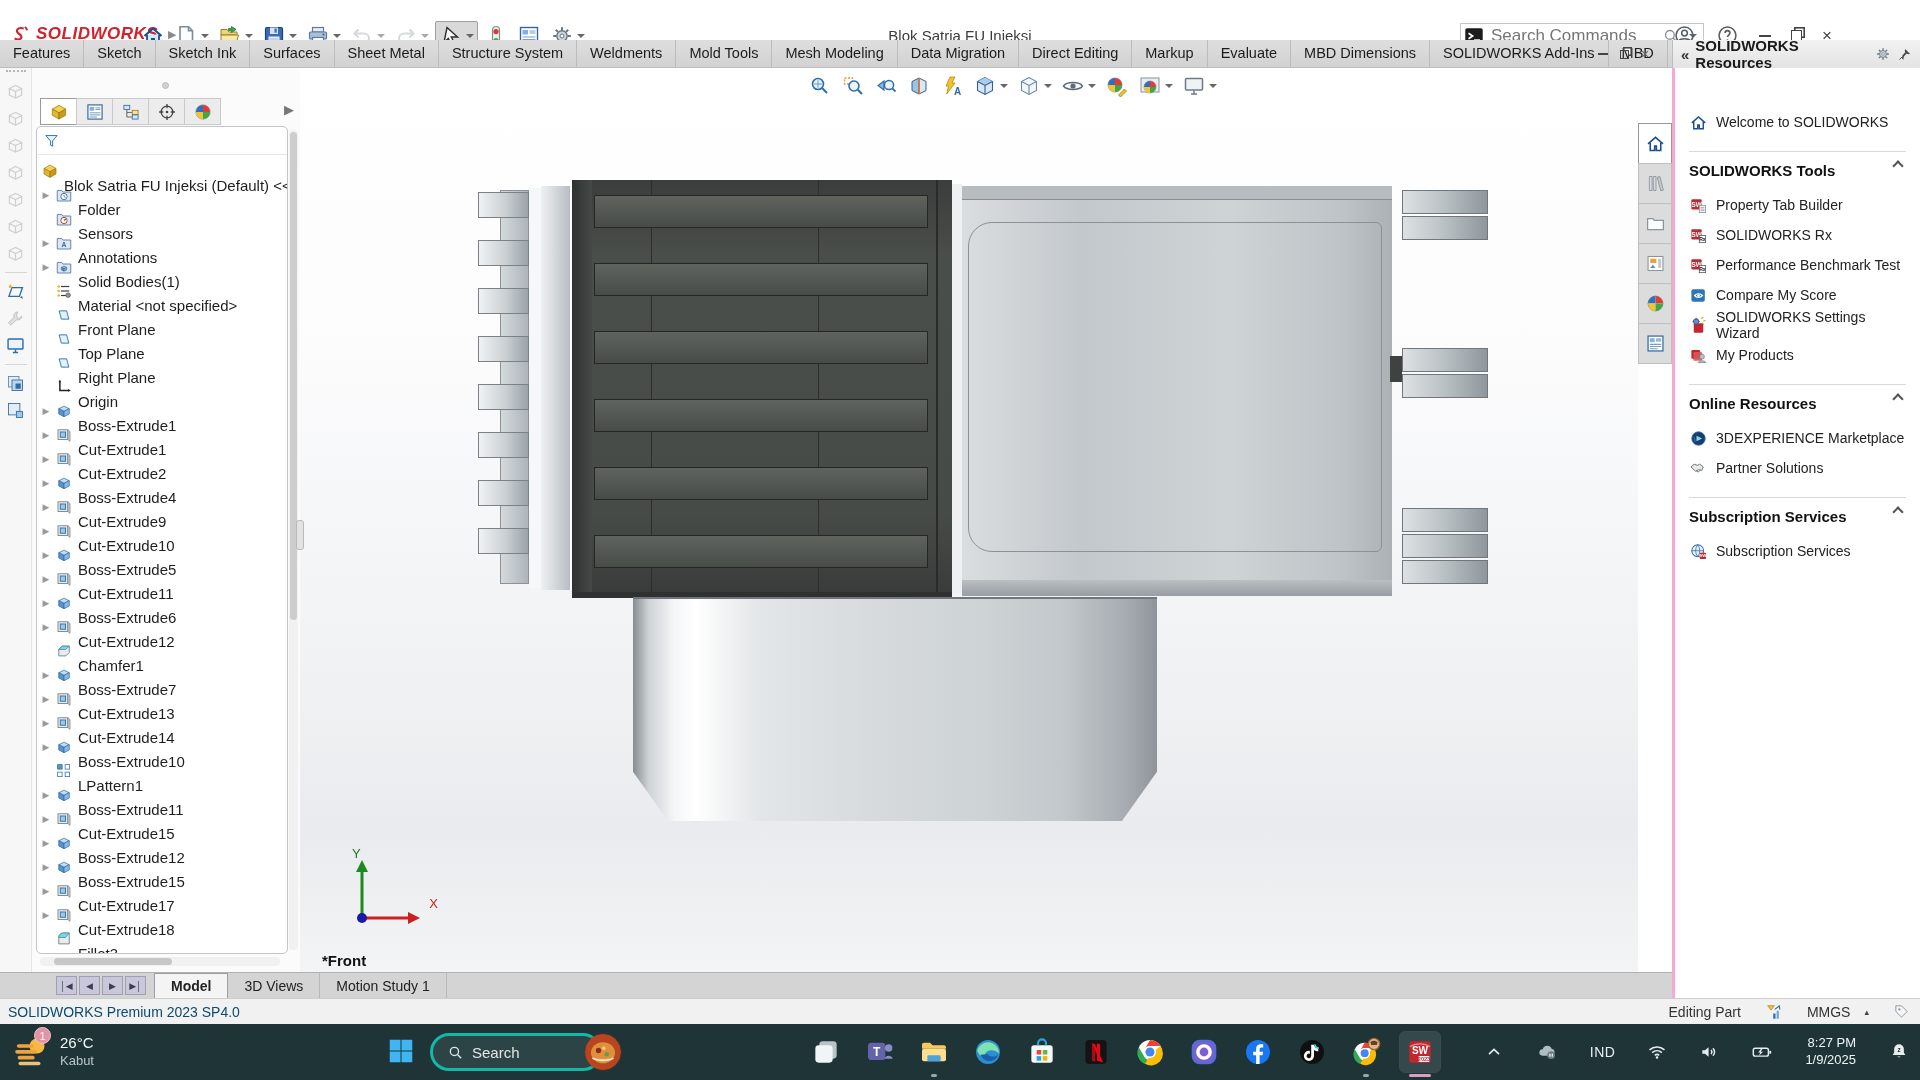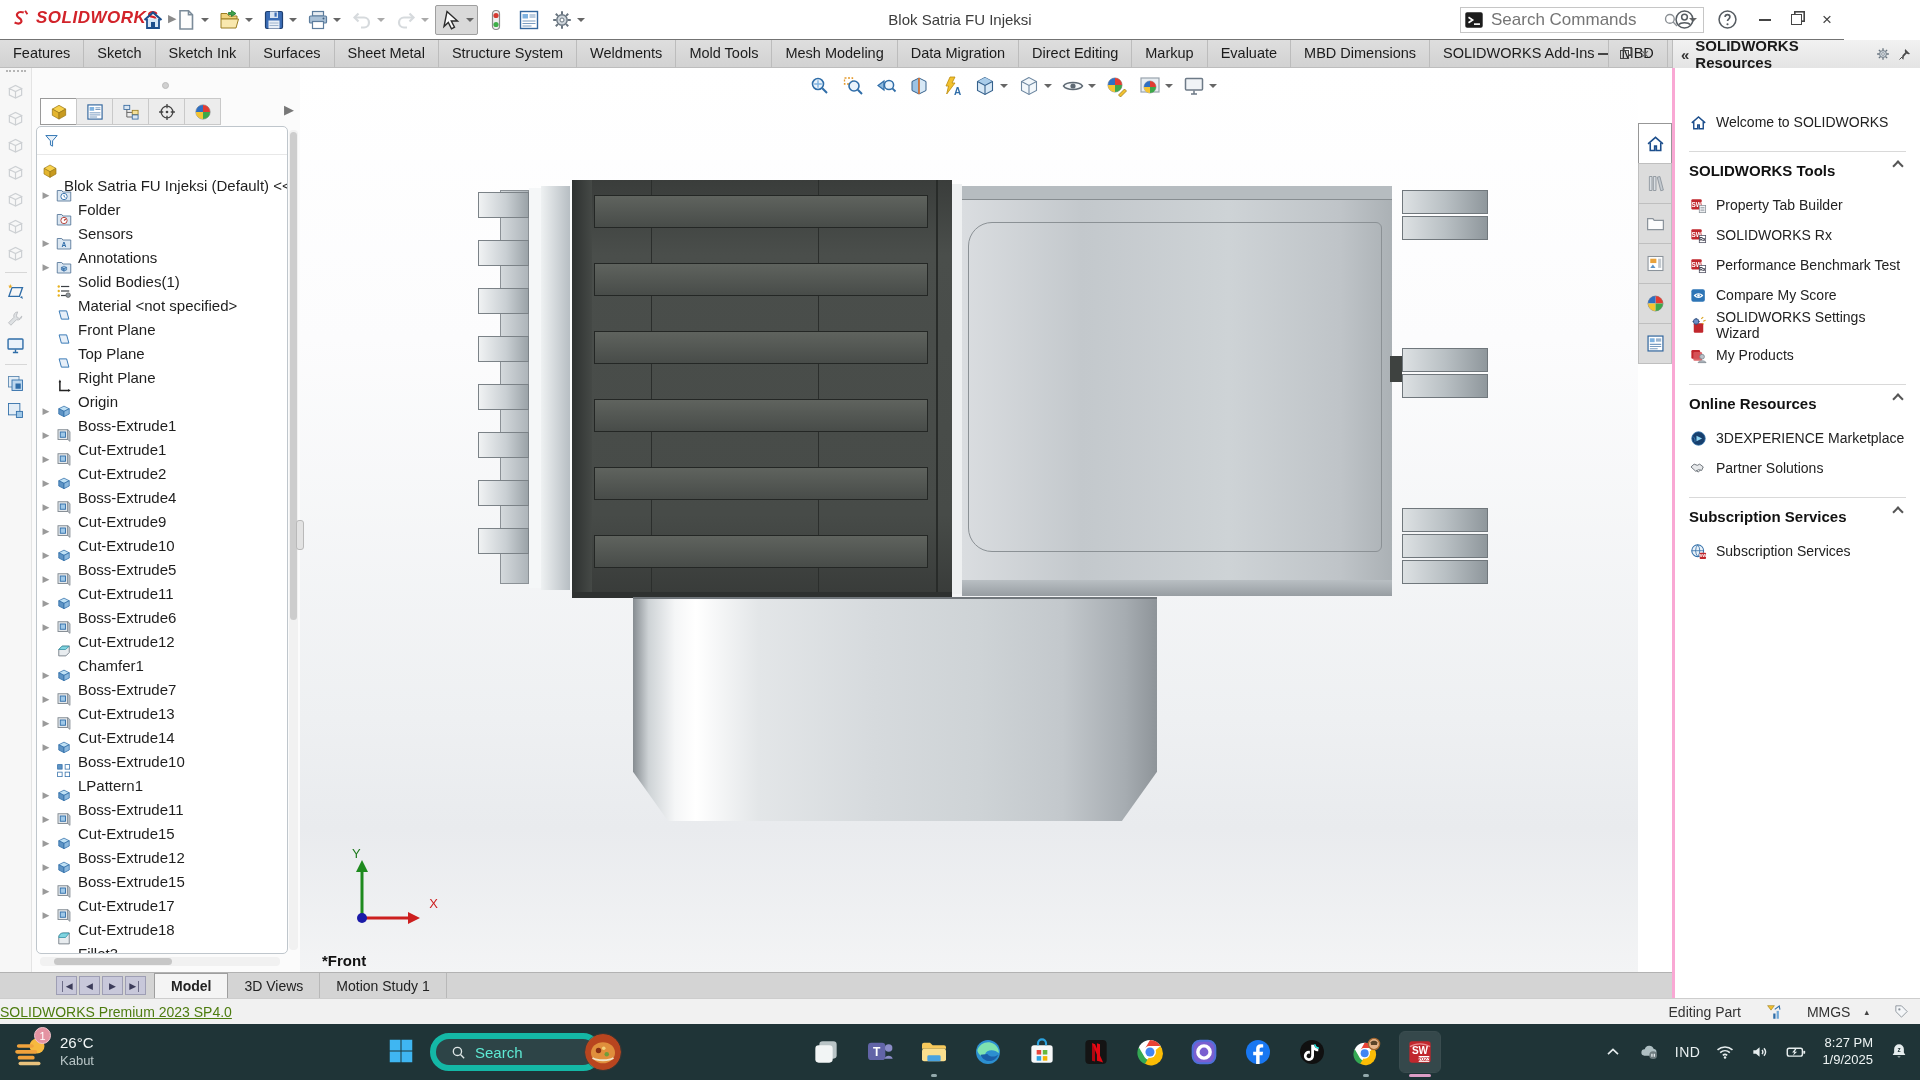--- a/index.html
+++ b/index.html
@@ -2,21 +2,21 @@
 <html><head>
 <meta charset="utf-8">
 <style>
   * { margin:0; padding:0; box-sizing:border-box; }
   html,body { width:1920px; height:1080px; overflow:hidden; }
   body { position:relative; font-family:"Liberation Sans",sans-serif; background:#fff; font-size:14px; color:#222; }
   .ic { display:inline-flex; align-items:center; justify-content:center; }
   svg { display:block; }
 
   
-  #titlebar { position:absolute; left:0; top:0; width:1844px; height:40px; background:#ffffff; border-bottom:1px solid #737373; }
+  #titlebar { position:absolute; left:0; top:16px; width:1844px; height:40px; background:#ffffff; border-bottom:4px solid #737373; }
   #logo { position:absolute; left:10px; top:7px; display:flex; align-items:center; gap:4px; }
   #logo-text { font-size:17px; font-weight:bold; font-style:italic; color:#d2232a; letter-spacing:.5px; }
   #logo-flyout { color:#8a8a8a; font-size:11px; margin-left:6px; }
   #tb-icons { position:absolute; left:138px; top:5px; display:flex; align-items:center; gap:3px; }
   .tb-btn { height:30px; display:flex; align-items:center; padding:0 3px; border-radius:2px; }
   .tb-btn.pressed { background:#d9d9d9; border:1px solid #9f9f9f; }
   .tb-btn.disabled { opacity:.55; }
   .caret { width:0; height:0; border-left:4px solid transparent; border-right:4px solid transparent; border-top:4px solid #666; margin-left:3px; }
   #win-title { position:absolute; left:760px; top:11px; width:400px; text-align:center; font-size:15px; color:#3c3c3c; }
   #cmd-search { position:absolute; left:1460px; top:7px; width:244px; height:26px; background:#fff; border:1px solid #c6c6c6; display:flex; align-items:center; padding:2px 6px 2px 2px; gap:6px; }
@@ -95,40 +95,40 @@
   .res-head .sp { flex:1; }
   .chev-up { width:8px; height:8px; border-left:2px solid #555; border-top:2px solid #555; transform:rotate(45deg); margin-right:4px; }
 
   
   #bottom-tabs { position:absolute; left:0; top:972px; width:1672px; height:26px; background:#d4d4d4; border-top:1px solid #b2b2b2; display:flex; align-items:stretch; }
   #tabnav { display:flex; align-items:center; gap:2px; padding:0 8px 0 56px; }
   .navbtn { width:21px; height:19px; background:#c8c8da; border:1px solid #9e9eb4; display:flex; align-items:center; justify-content:center; font-size:9px; color:#3c3c5a; }
   .doc-tab { padding:0 16px; display:flex; align-items:center; font-size:14px; color:#222; border-right:1px solid #b8b8b8; }
   .doc-tab.active { background:#f4f4f4; font-weight:bold; border:1px solid #9e9e9e; border-bottom:none; }
   #statusbar { position:absolute; left:0; top:998px; width:1920px; height:26px; background:#f1f1f1; border-top:1px solid #cdcdcd; display:flex; align-items:center; }
-  #status-left { font-size:14px; color:#4d7c0f;text-decoration:underline; }
+  #status-left { padding-left:8px; font-size:14px; color:#0c4a6e; }
   #status-right { position:absolute; right:10px; display:flex; align-items:center; gap:24px; font-size:14px; color:#333; }
   #status-right .units { display:flex; align-items:center; gap:14px; }
   .caret-up { font-size:9px; color:#444; }
 
   
   #taskbar { position:absolute; left:0; top:1024px; width:1920px; height:56px; background:#1f3437; }
   #weather { position:absolute; left:12px; top:7px; display:flex; align-items:center; gap:8px; }
   #weather .t { color:#f2f6f6; font-size:15px; line-height:1.25; }
   #weather .c { color:#b9c6c7; font-size:13px; line-height:1.2; }
   #weather .badge { position:absolute; left:22px; top:-4px; width:17px; height:17px; border-radius:50%; background:#e493a2; color:#fff; font-size:11px; display:flex; align-items:center; justify-content:center; border:1px solid #f3c4cc; }
   #start-btn { position:absolute; left:386px; top:12px; }
-  #tb-search { position:absolute; left:430px; top:9px; width:172px; height:38px; border-radius:19px; background:#2d4447; border:6px solid #14b8a6; display:flex; align-items:center; gap:8px; padding-left:14px; color:#5eead4; font-size:15px; }
+  #tb-search { position:absolute; left:430px; top:9px; width:172px; height:38px; border-radius:19px; background:#2d4447; border:3px solid #14b8a6; display:flex; align-items:center; gap:8px; padding-left:14px; color:#e5e5e5; font-size:15px; }
   #food-sticker { position:absolute; left:584px; top:9px; width:38px; height:38px; border-radius:50%; overflow:hidden; border:1px solid #54383077; }
   #apps { position:absolute; left:806px; top:8px; display:flex; gap:14px; }
   .app-tile { position:relative; width:40px; height:40px; display:flex; align-items:center; justify-content:center; border-radius:5px; }
   .app-tile.active { background:rgba(255,255,255,.10); outline:1px solid rgba(255,255,255,.12); }
   .run-dot { position:absolute; bottom:-5px; left:50%; transform:translateX(-50%); width:6px; height:3px; border-radius:2px; background:#93a9ac; }
   .run-bar { position:absolute; bottom:-5px; left:50%; transform:translateX(-50%); width:22px; height:3px; border-radius:2px; background:#dd9ec6; }
-  #tray { position:absolute; right:10px; top:0; height:56px; display:flex; align-items:center; gap:15px; color:#e8eff0; }
+  #tray { position:absolute; right:10px; top:0; height:56px; display:flex; align-items:center; gap:32px; color:#e8eff0; }
   #tray .lang { font-size:14px; letter-spacing:.5px; }
   #tray .clock { text-align:right; font-size:13px; line-height:1.3; color:#eef4f4; }
 </style>
 </head>
 <body>
 
 <div id="titlebar">
   <div id="logo">
     <span class="ic">
       <svg viewBox="0 0 24 24" width="22" height="22">

